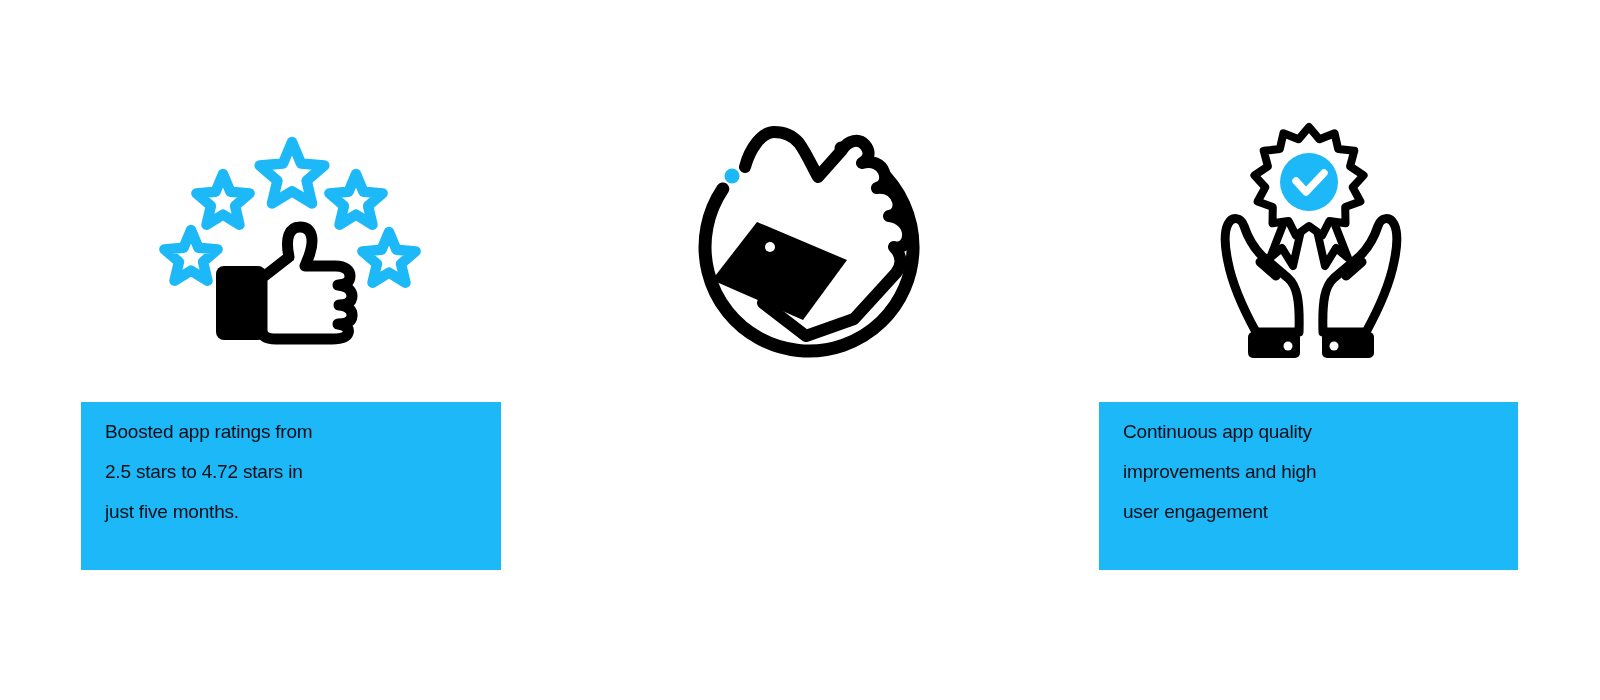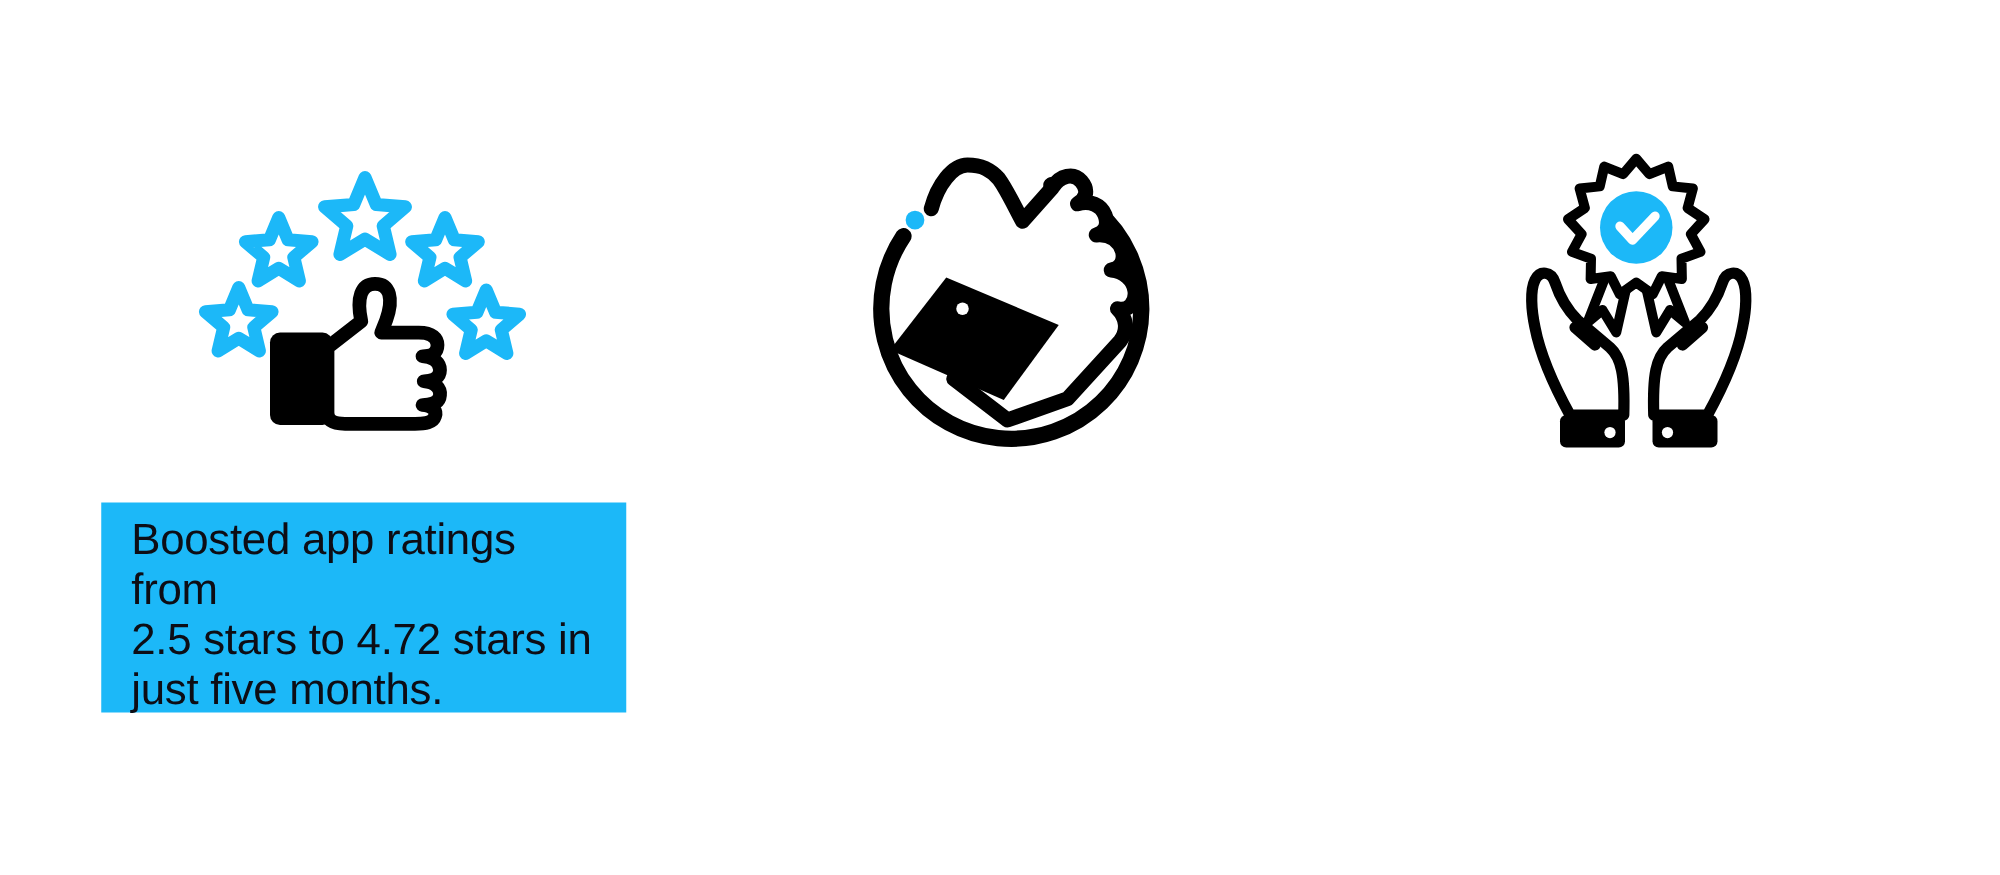--- a/index.html
+++ b/index.html
@@ -18,21 +18,21 @@
   .caption-box{
     position:absolute;
     top:402px;
     height:168px;
     background:var(--accent,#1CB8F8);
     box-sizing:border-box;
     padding:10px 18px 0 24px;
   }
   .caption{
     white-space:pre-line;
-    font-size:35px;
+    font-size:19px;
     line-height:40px;
     letter-spacing:-0.2px;
     color:var(--text,#0D0D15);
   }
   .box-1{left:81px;width:420px;}
   .box-2{left:592px;width:420px;}
   .box-3{left:1099px;width:419px;}
   .icon-1{left:158px;top:130px;}
   .icon-2{left:683px;top:123px;}
   .icon-3{left:1200px;top:120px;}
@@ -112,14 +112,19 @@
         <circle cx="88" cy="226" r="4.5" fill="#ffffff"></circle>
       </g>
     </svg>
   </div>
 
   <div class="caption-box box-1">
     <div class="caption">Boosted app ratings from
 2.5 stars to 4.72 stars in
 just five months.</div>
   </div>
+  <div class="caption-box box-3">
+    <div class="caption">Continuous app quality
+improvements and high
+user engagement</div>
+  </div>
 
 </div>
 
 </body></html>

